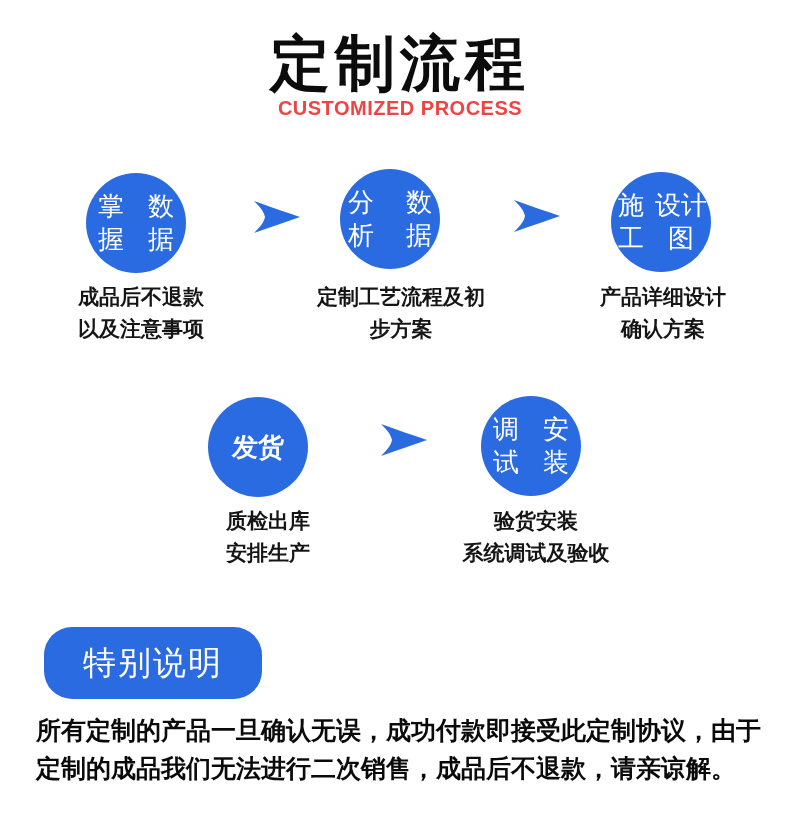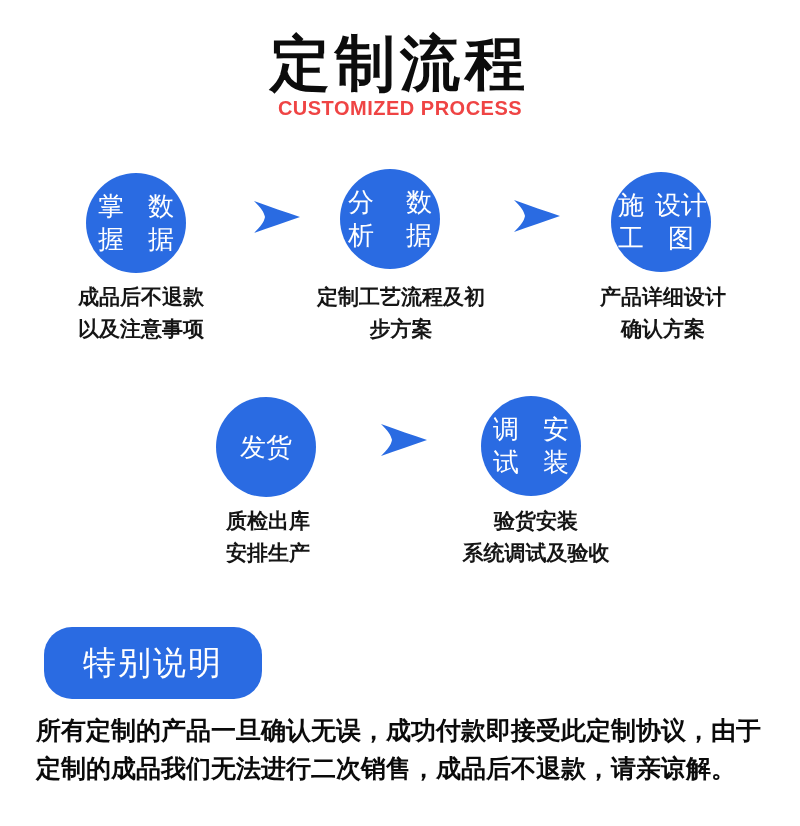--- a/index.html
+++ b/index.html
@@ -13,21 +13,21 @@
           background:var(--primary,#2A6BE2);color:#ffffff;
           display:flex;align-items:center;justify-content:center;
           text-align:center;font-size:26px;line-height:33px;font-weight:500;}
   .desc{position:absolute;transform:translateX(-50%);text-align:center;
         font-size:21px;line-height:32px;font-weight:700;color:#151515;white-space:nowrap;}
   .arrow{position:absolute;width:46px;height:34px;color:var(--primary,#2A6BE2);}
   .arrow svg{display:block;width:100%;height:100%;}
   .c1{left:86px;top:173px;}   .d1{left:141px;top:281px;}
   .c2{left:340px;top:169px;gap:16px;}  .d2{left:401px;top:281px;}
   .c3{left:611px;top:172px;}  .d3{left:663px;top:281px;}
-  .c4{left:216px;top:397px;}  .d4{left:268px;top:505px;}
+  .c4{left:208px;top:397px;font-weight:bold;}  .d4{left:268px;top:505px;}
   .c5{left:481px;top:396px;}  .d5{left:536px;top:505px;}
   .a1{left:254px;top:200px;}
   .a2{left:514px;top:199px;}
   .a3{left:381px;top:423px;}
   .badge{position:absolute;left:44px;top:627px;width:218px;height:72px;border-radius:28px;
          background:var(--primary,#2A6BE2);color:#ffffff;display:flex;align-items:center;
          justify-content:center;font-size:33px;font-weight:400;letter-spacing:2px;}
   .note{position:absolute;left:36px;top:711px;width:742px;font-size:25px;line-height:38px;
         font-weight:700;color:#0a0a0a;text-align:left;}
 </style>

